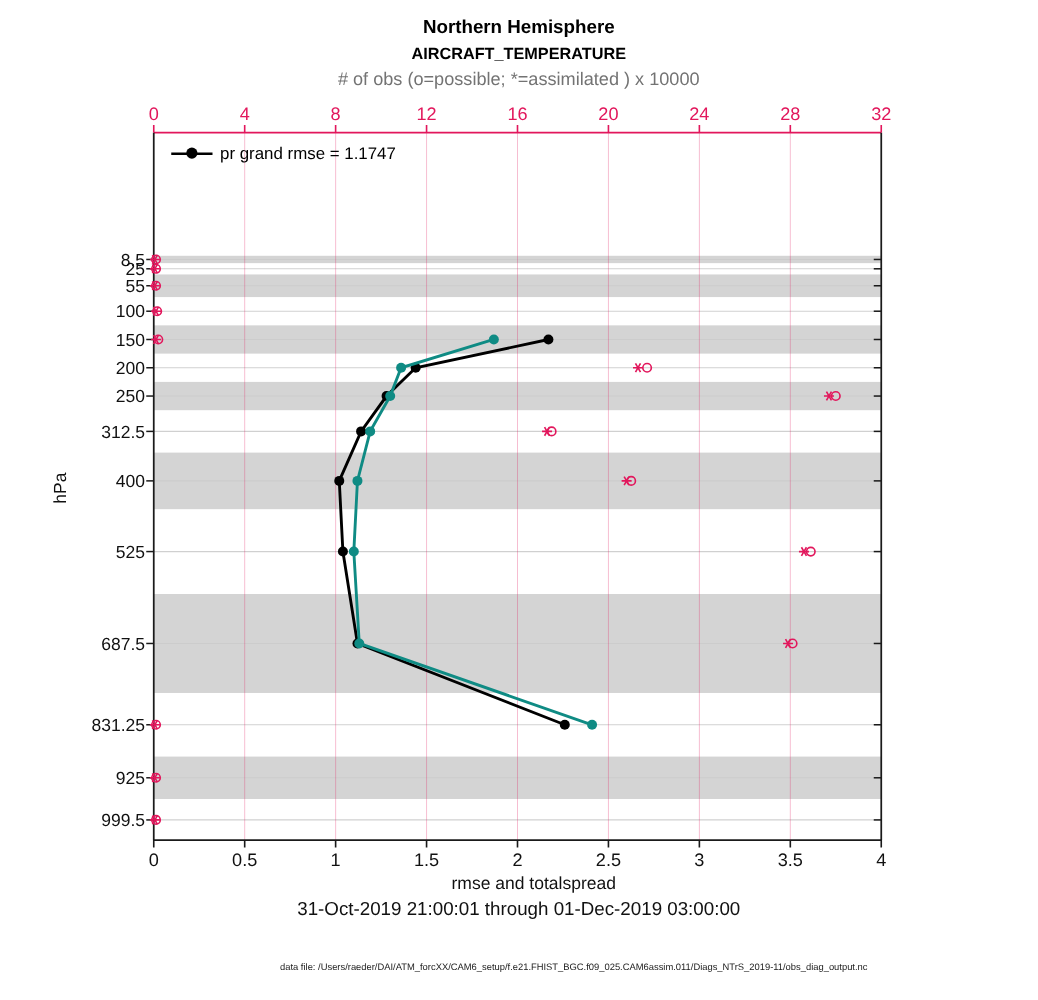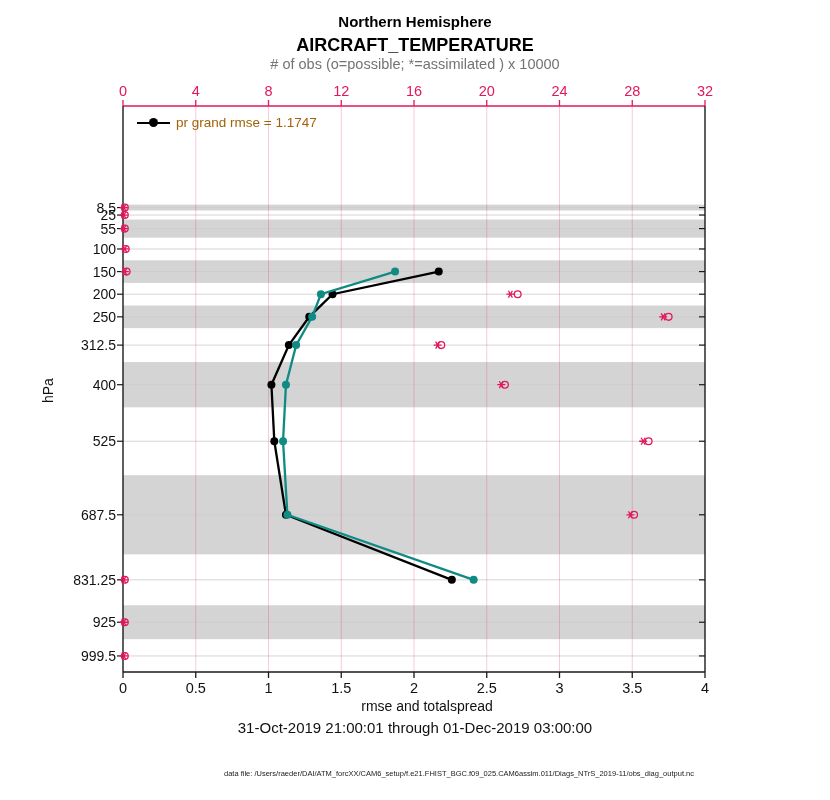--- a/index.html
+++ b/index.html
@@ -1,21 +1,21 @@
 <!DOCTYPE html>
 <html><head>
 <meta charset="utf-8">
 <style>
   html,body{margin:0;padding:0;background:#ffffff;}
   .page{position:relative;width:830px;height:800px;background:#ffffff;overflow:hidden;
         font-family:"Liberation Sans", sans-serif;}
   .abs{position:absolute;}
   .ctr{left:0;width:830px;text-align:center;}
   .title1{top:13px;font-size:15px;font-weight:bold;color:#000;}
-  .title2{top:35px;font-size:18px;font-weight:bold;color:#000;}
+  .title2{top:35px;font-size:13px;font-weight:bold;color:#000;}
   .obslabel{top:56px;font-size:14.5px;}
   .xlabel{top:698px;font-size:14px;color:#111;padding-left:12px;}
   .timespan{top:719px;font-size:15px;color:#111;text-align:center;}
   .footer{top:769px;font-size:7.5px;color:#222;margin-left:44px;}
   .ylabel{left:40px;top:403px;font-size:14px;color:#111;transform:rotate(-90deg);
           transform-origin:top left;white-space:nowrap;}
   svg{position:absolute;left:0;top:0;}
   .legend{left:137px;top:113px;}
   .legend-row{display:flex;align-items:center;height:19px;}
   .legend-sample{position:relative;width:33px;height:10px;margin-right:6px;}
@@ -210,21 +210,21 @@
   <div class="abs ctr title1">Northern Hemisphere</div>
   <div class="abs ctr title2">AIRCRAFT_TEMPERATURE</div>
   <div class="abs ctr obslabel" style="color: #737373;"># of obs (o=possible; *=assimilated ) x 10000</div>
 
   <div class="abs legend">
     <div class="legend-row">
       <span class="legend-sample">
         <span class="legend-line" style="background: rgb(0, 0, 0);"></span>
           <span class="legend-dot" style="background: rgb(0, 0, 0);"></span>
       </span>
-      <span class="legend-label" style="color: #a16207;">pr grand rmse = 1.1747</span>
+      <span class="legend-label" style="color: #000000;">pr grand rmse = 1.1747</span>
     </div>
   </div>
 
   <div class="abs ylabel">hPa</div>
   <div class="abs ctr xlabel">rmse and totalspread</div>
   <div class="abs ctr timespan">31-Oct-2019 21:00:01 through 01-Dec-2019 03:00:00</div>
   <div class="abs ctr footer">data file: /Users/raeder/DAI/ATM_forcXX/CAM6_setup/f.e21.FHIST_BGC.f09_025.CAM6assim.011/Diags_NTrS_2019-11/obs_diag_output.nc</div>
 
 </div>
 

